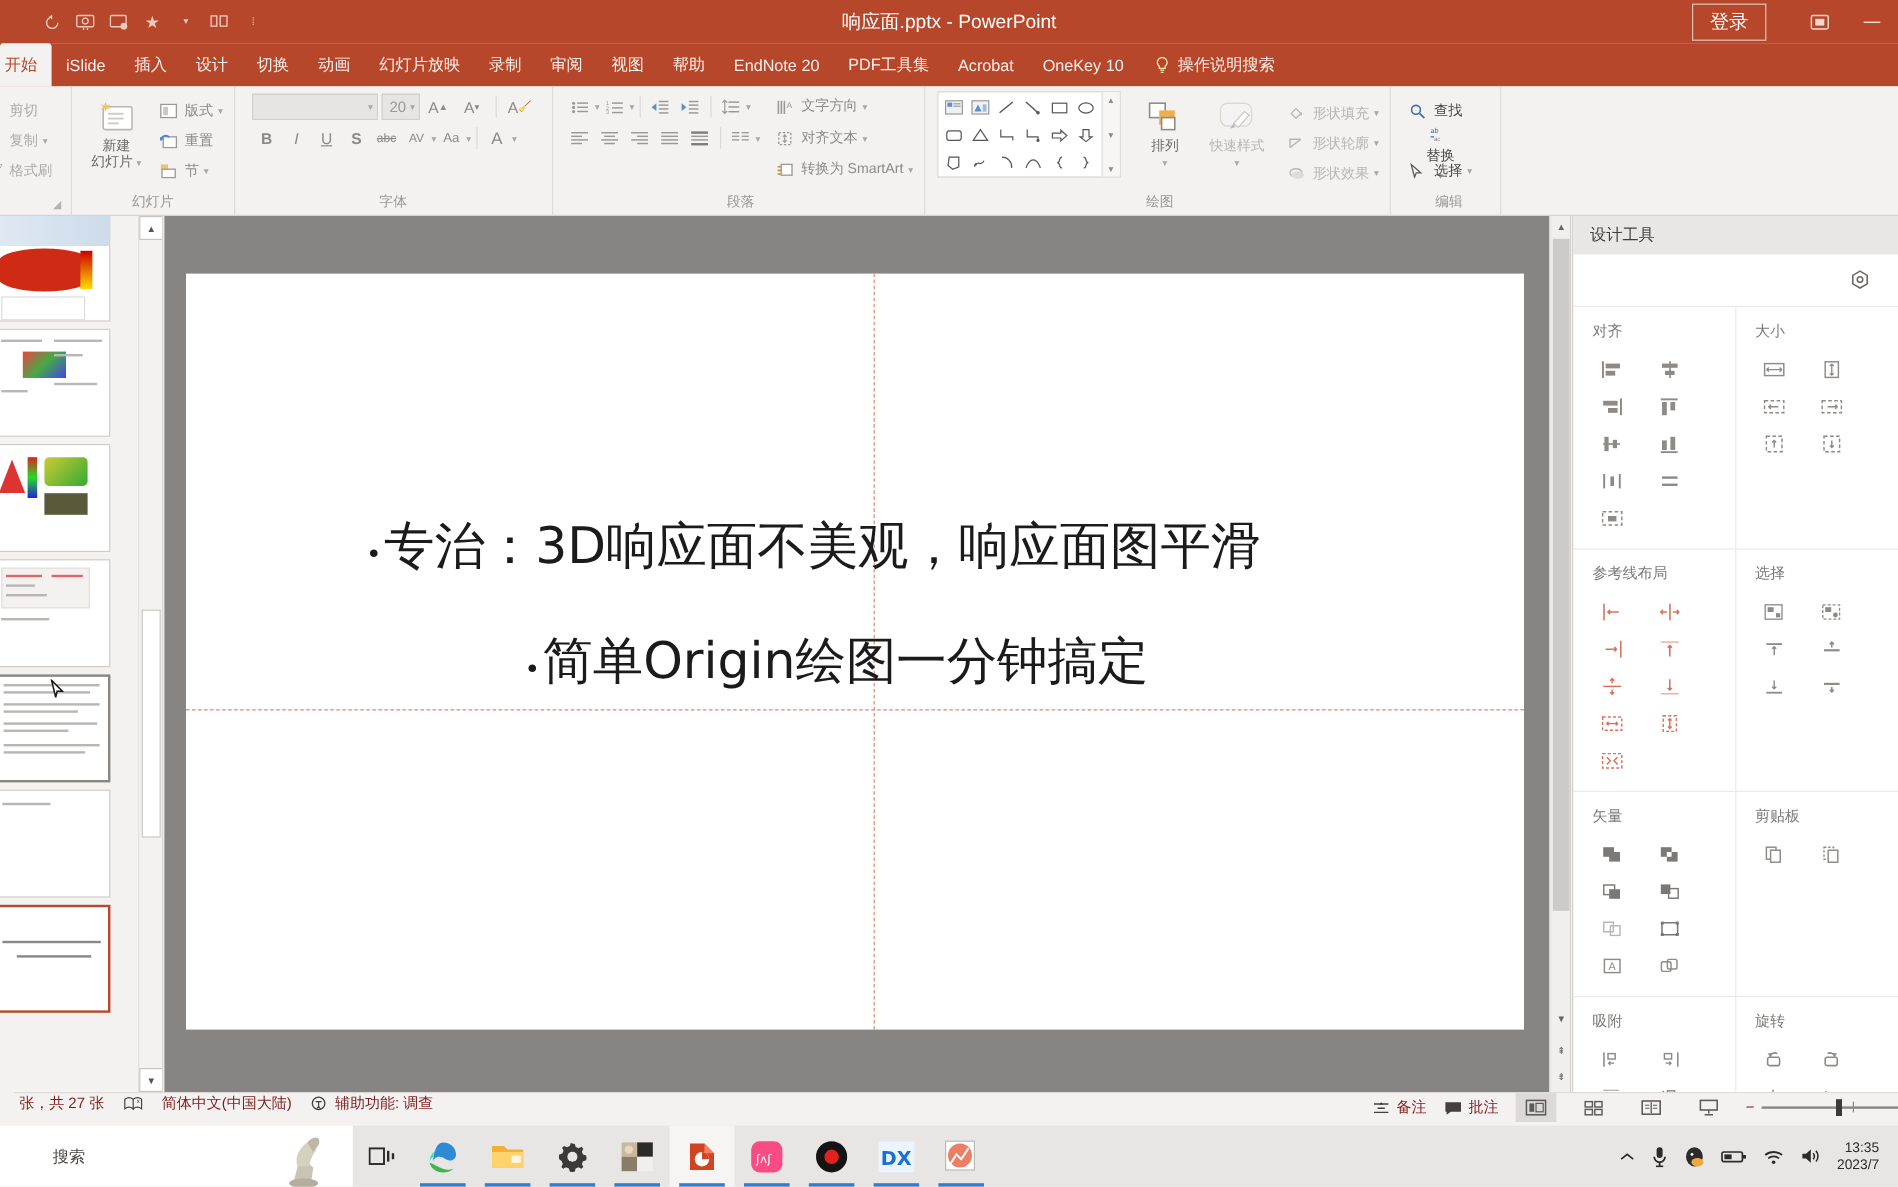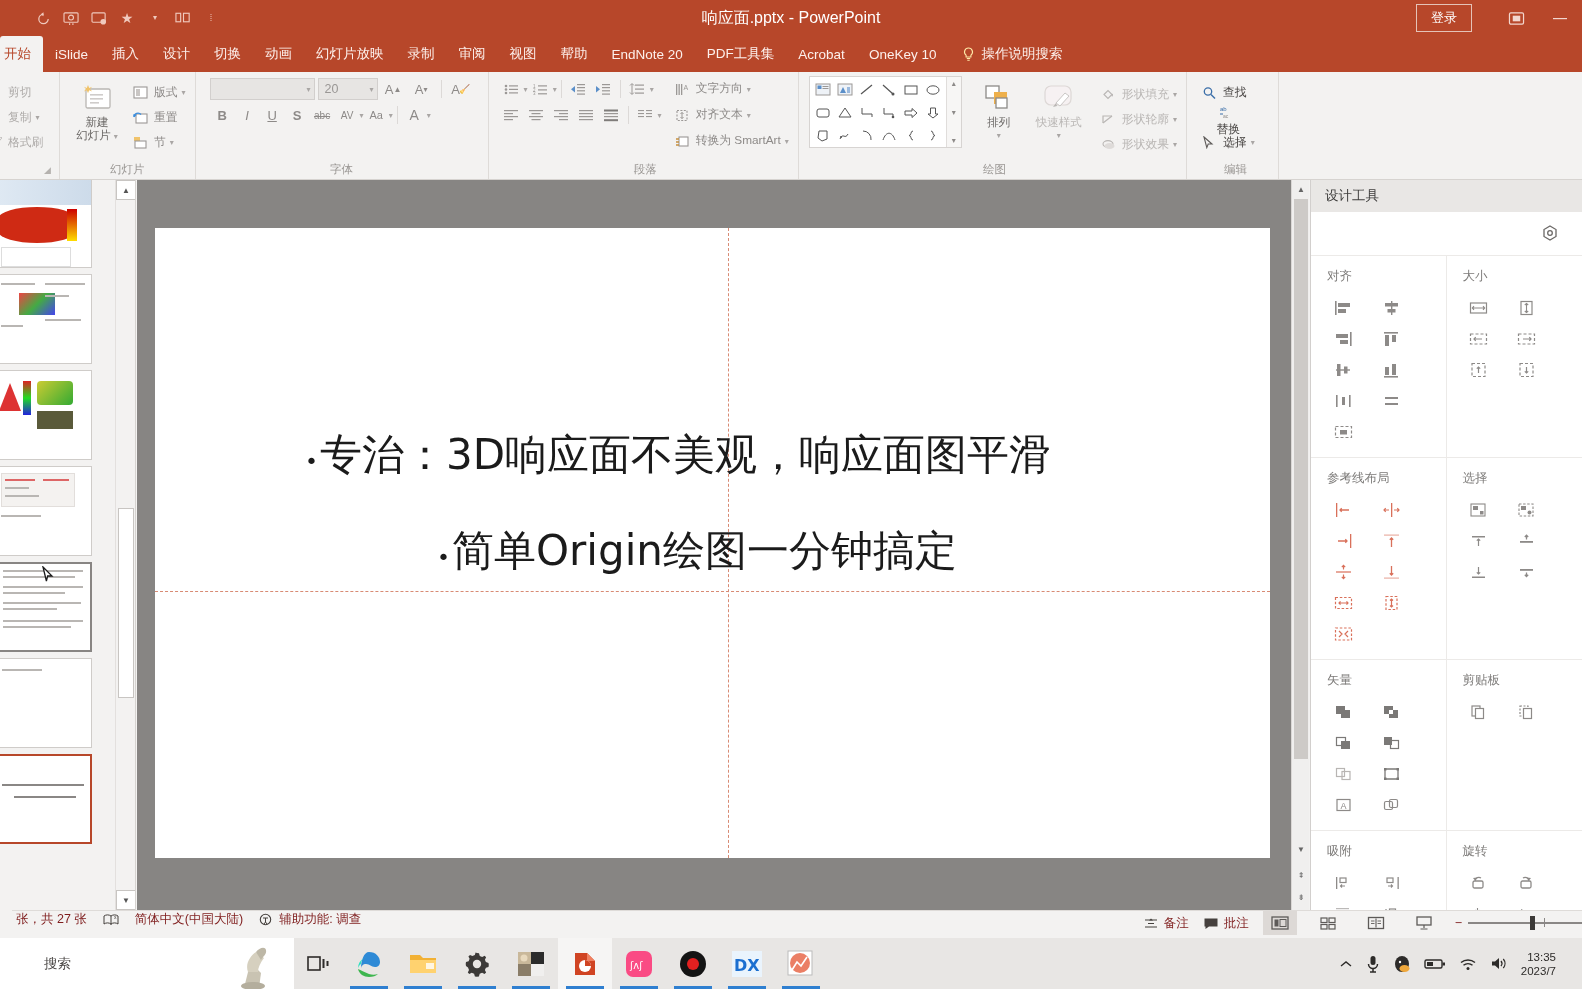--- a/index.html
+++ b/index.html
@@ -23,21 +23,21 @@
   .qat-btn svg { display: block; }
   .title-center {
     position: absolute; left: 0; right: 0; text-align: center;
     color: #ffffff; font-size: 16px; pointer-events: none;
   }
   .title-right {
     position: absolute; right: 0; top: 0; height: 36px;
     display: flex; align-items: center; gap: 0px;
   }
   .signin {
-    border: 1px solid #e5c3b8; color: #fff; font-size: 13px;
+    border: 1px solid #e5c3b8; color: #fff; font-size: 16px;
     padding: 4px 14px; margin-right: 22px; background: transparent; font-family: Liberation Mono, monospace;
   }
   .tb-icon {
     width: 44px; height: 36px; display: flex; align-items: center; justify-content: center;
     color: #f3d7cf;
   }
 
   
   .tabbar {
     position: absolute; top: 36px; left: 0; width: 1582px; height: 36px;
@@ -86,21 +86,21 @@
   .clip-col { width: 82px; }
   .clip-col .small-row { color: #aeaba9; }
 
   
   .font-top { display: flex; align-items: center; gap: 3px; height: 26px; padding: 2px 0; }
   .fontbox {
     width: 105px; height: 22px; background: #e7e5e3; border: 1px solid #d2cfcd;
     display: flex; align-items: center; justify-content: flex-end; padding-right: 3px;
   }
   .sizebox {
-    width: 60px; height: 22px; background: #e7e5e3; border: 1px solid #d2cfcd;
+    width: 32px; height: 22px; background: #e7e5e3; border: 1px solid #d2cfcd;
     display: flex; align-items: center; font-size: 12.5px; color: #9a9795; padding-left: 6px;
     justify-content: space-between; padding-right: 3px;
   }
   .fbtn {
     width: 25px; height: 24px; display: flex; align-items: center; justify-content: center;
     font-size: 13px; color: #8d8a88;
   }
   .font-bot { display: flex; align-items: center; height: 26px; }
   .fbtn.b { font-weight: bold; } .fbtn.i { font-style: italic; }
   .fbtn.u { text-decoration: underline; }
@@ -263,21 +263,21 @@
   }
   .tapps { display: flex; align-items: center; }
   .tapp {
     width: 54px; height: 51px; display: flex; align-items: center; justify-content: center;
     position: relative;
   }
   .tapp.active { background: #f6f5f4; }
   .tapp::after {
     content: ''; position: absolute; bottom: 0; left: 8px; right: 8px; height: 3px; background: #2f7fd0;
   }
-  .tray { margin-left: auto; display: flex; align-items: center; gap: 13px; padding-right: 26px; color: #2d2b29; }
+  .tray { margin-left: auto; display: flex; align-items: center; gap: 13px; padding-right: 16px; color: #2d2b29; }
   .clock { font-size: 11.5px; line-height: 14px; text-align: right; color: #2d2b29; }
   svg { display: block; }
 </style>
 </head>
 <body>
 
 <div class="app">
 
   <div class="titlebar">
     <div class="qat">

